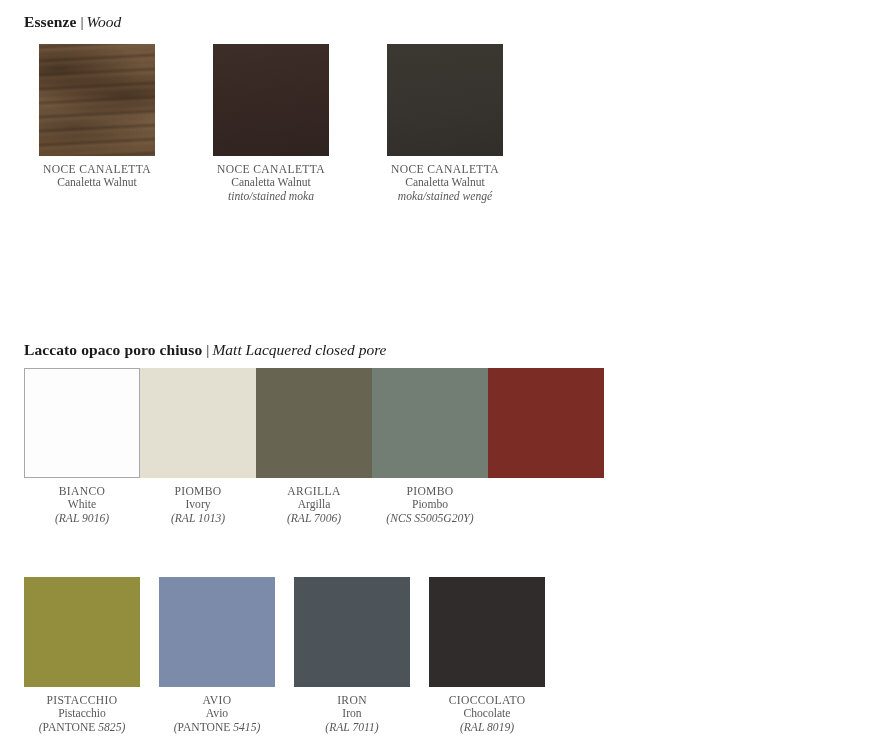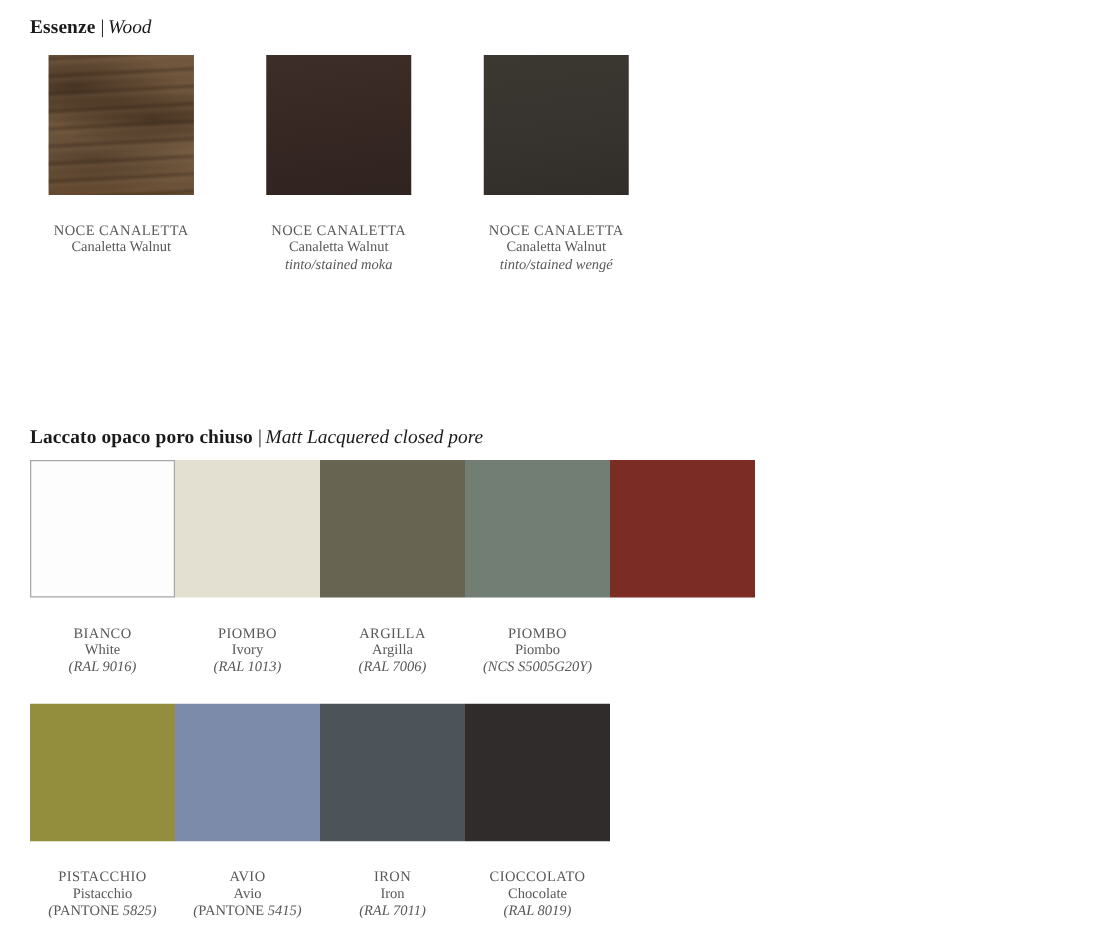--- a/index.html
+++ b/index.html
@@ -51,21 +51,21 @@
 
   .swatch {
     width: 116px;
     height: 110px;
     box-sizing: border-box;
     flex: 0 0 auto;
   }
   .swatch.bordered { border: 1px solid #a8a8a8; }
 
   .caption {
-    margin-top: 22px;
+    margin-top: 7px;
     width: 140px;
     text-align: center;
     font-size: 11.6px;
     line-height: 13.4px;
     color: #58585a;
   }
   .caption .name-it {
     display: block;
     letter-spacing: .35px;
   }
@@ -96,21 +96,21 @@
       radial-gradient(120% 38% at 72% 46%, rgba(38,24,14,0.50) 0%, rgba(38,24,14,0.0) 58%),
       radial-gradient(130% 40% at 30% 74%, rgba(44,28,18,0.42) 0%, rgba(44,28,18,0.0) 60%),
       radial-gradient(100% 36% at 85% 88%, rgba(120,96,70,0.35) 0%, rgba(120,96,70,0.0) 60%),
       linear-gradient(180deg, #74593f 0%, #6a5138 40%, #7a6045 70%, #63492f 100%);
   }
   .wood-moka  { background: linear-gradient(172deg, #3d2e29 0%, #362723 55%, #2f2320 100%); }
   .wood-wenge { background: linear-gradient(172deg, #3b3731 0%, #37332e 55%, #312d29 100%); }
 
   
   #lacquer-grid-1 { top: 368px; }
-  #lacquer-grid-2 { top: 563px; }
+  #lacquer-grid-2 { top: 577px; gap: 19px; }
   #lacquer-grid-1 .swatch, #lacquer-grid-2 .swatch { height: 110px; }
   #lacquer-grid-1 .caption, #lacquer-grid-2 .caption { width: 116px; }
   #lacquer-grid-1 .caption .note, #lacquer-grid-2 .caption .note { white-space: nowrap; }
 </style>
 </head>
 <body>
 
 <div class="page">
 
   <div class="section-title" id="wood-title">
@@ -135,21 +135,21 @@
         <span class="name-en">Canaletta Walnut</span>
         <span class="note">tinto/stained moka</span>
       </div>
     </div>
 
     <div class="cell">
       <div class="swatch wood-wenge"></div>
       <div class="caption">
         <span class="name-it">NOCE CANALETTA</span>
         <span class="name-en">Canaletta Walnut</span>
-        <span class="note">tinto/stained wengé</span>
+        <span class="note">moka/stained wengé</span>
       </div>
     </div>
 
   </div>
 
   <div class="section-title" id="lacquer-title">
     <span class="it">Laccato opaco poro chiuso</span><span class="sep">|</span><span class="en">Matt Lacquered closed pore</span>
   </div>
 
   <div class="grid" id="lacquer-grid-1">

